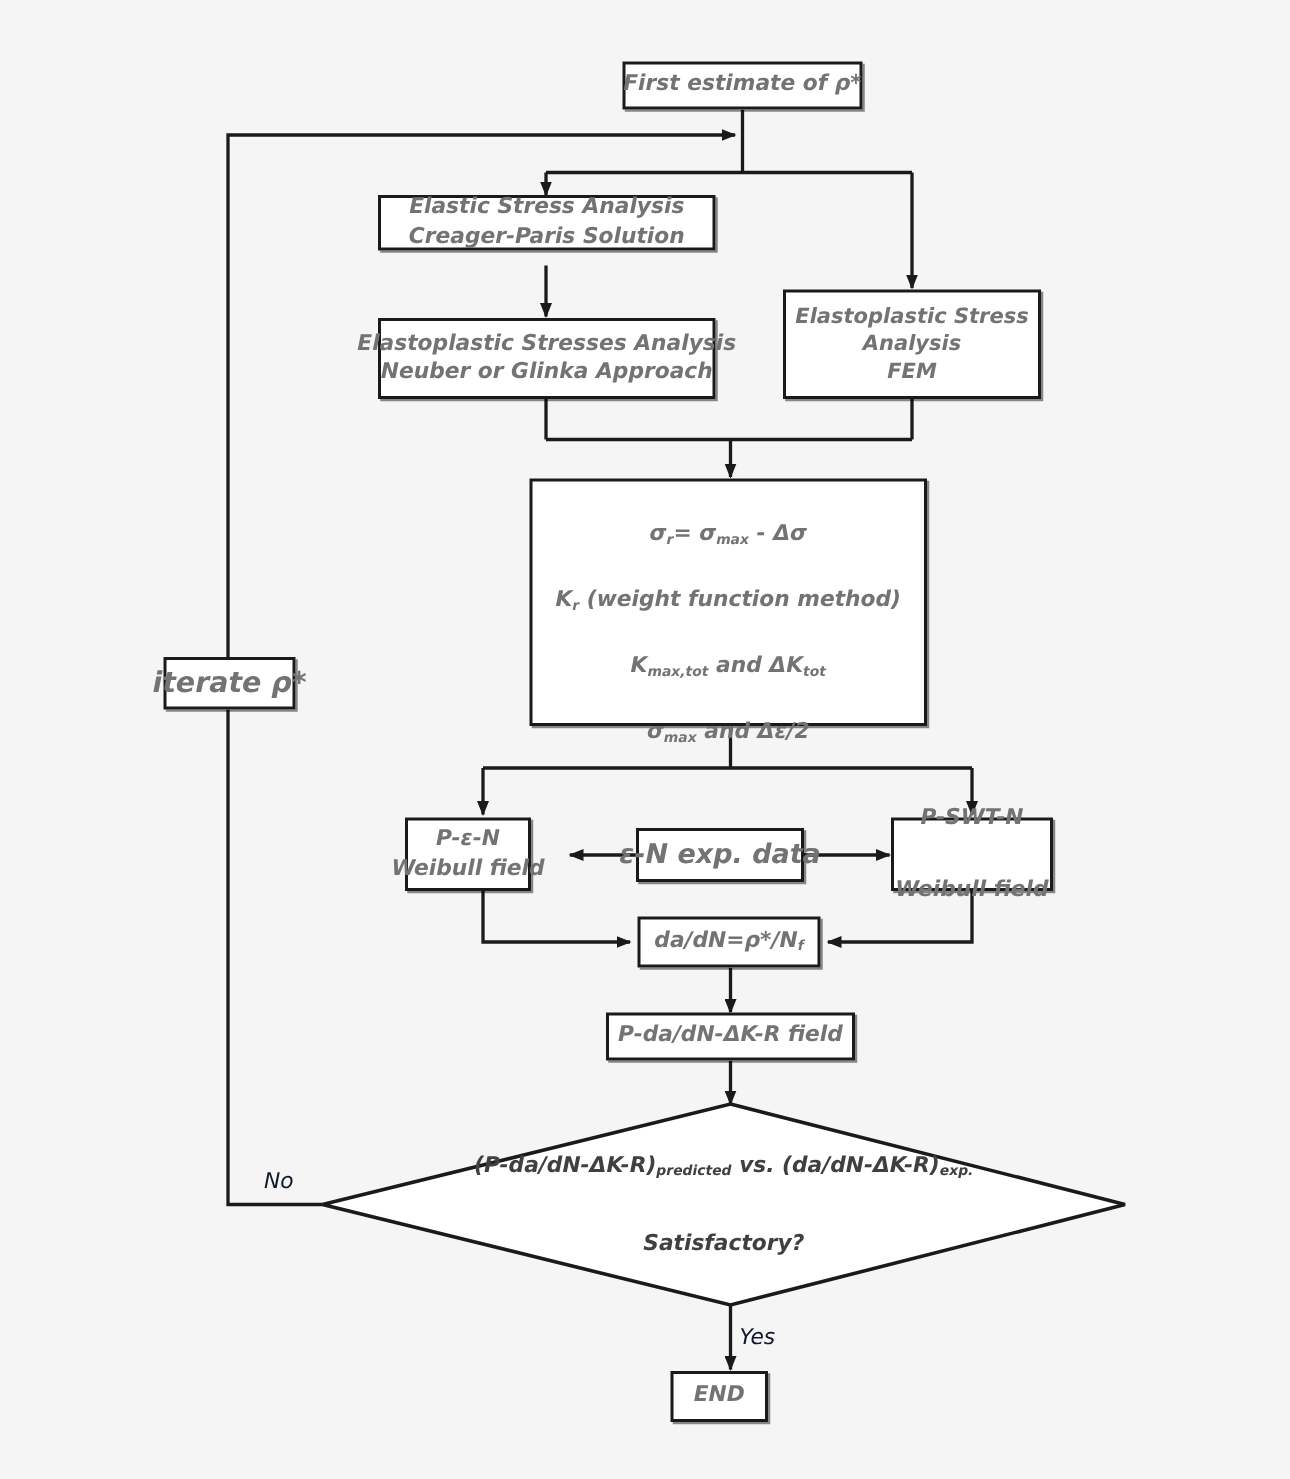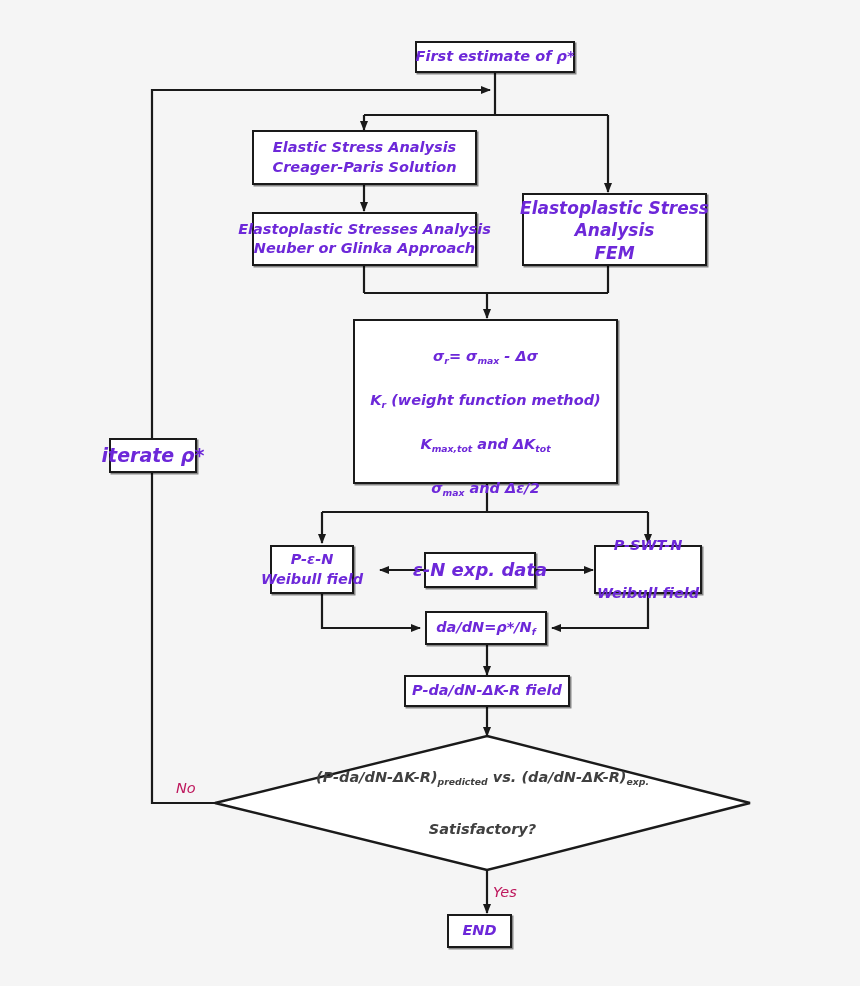--- a/index.html
+++ b/index.html
@@ -28,21 +28,21 @@
     background: #ffffff;
     border: 2px solid #1a1a1a;
     box-sizing: border-box;
     display: flex;
     flex-direction: column;
     align-items: center;
     justify-content: center;
     text-align: center;
     font-style: italic;
     font-weight: bold;
-    color: #6d28d9;
+    color: #737373;
     line-height: 1.32;
     z-index: 3;
     box-shadow: 1.5px 1.5px 0 rgba(0,0,0,0.45);
   }
   .node .ln { display: block; white-space: nowrap; }
   .eq-box {
     justify-content: space-around;
     padding: 14px 6px;
   }
   .eq-box .ln { font-size: 14.5px; margin: 12px; }
@@ -66,21 +66,21 @@
     color: #404040;
     z-index: 4;
     pointer-events: none;
   }
   .diamond-text .ln { font-size: 14.5px; white-space: nowrap; }
   .diamond-text .ln.first { margin-bottom: 34px; }
   .edge-label {
     position: absolute;
     font-style: italic;
     font-size: 14.5px;
-    color: #be185d;
+    color: #0f172a;
     z-index: 5;
     white-space: nowrap;
   }
   sub { font-size: 0.64em; font-style: italic; vertical-align: -0.28em; }
 </style>
 </head>
 <body>
 
 <div id="canvas">
 
@@ -125,31 +125,31 @@
       <path d="M487,870 L487,913" marker-end="url(#ah)"></path>
 
       <path d="M487,736 L750,803 L487,870 L215,803 Z" fill="#ffffff" stroke="#1a1a1a" stroke-width="2.4"></path>
     </g>
   </svg>
 
   <div class="node" style="left:415px; top:41px; width:160px; height:32px; font-size:14.5px;">
     <span class="ln">First estimate of ρ*</span>
   </div>
 
-  <div class="node" style="left:252px; top:130px; width:225px; height:55px; font-size:14.5px;">
+  <div class="node" style="left:252px; top:130px; width:225px; height:37px; font-size:14.5px;">
     <span class="ln">Elastic Stress Analysis</span>
     <span class="ln">Creager-Paris Solution</span>
   </div>
 
   <div class="node" style="left:252px; top:212px; width:225px; height:54px; font-size:14.5px;">
     <span class="ln">Elastoplastic Stresses Analysis</span>
     <span class="ln">Neuber or Glinka Approach</span>
   </div>
 
-  <div class="node" style="left:522px; top:193px; width:185px; height:73px; font-size:17px;justify-content:flex-end;">
+  <div class="node" style="left:522px; top:193px; width:172px; height:73px; font-size:14px;">
     <span class="ln">Elastoplastic Stress</span>
     <span class="ln">Analysis</span>
     <span class="ln">FEM</span>
   </div>
 
   <div class="node eq-box" style="left:353px; top:319px; width:265px; height:165px;">
     <span class="ln">
       <span>σ</span><sub>r</sub><span>= σ</span><sub>max</sub><span> - Δσ</span>
     </span>
     <span class="ln">

